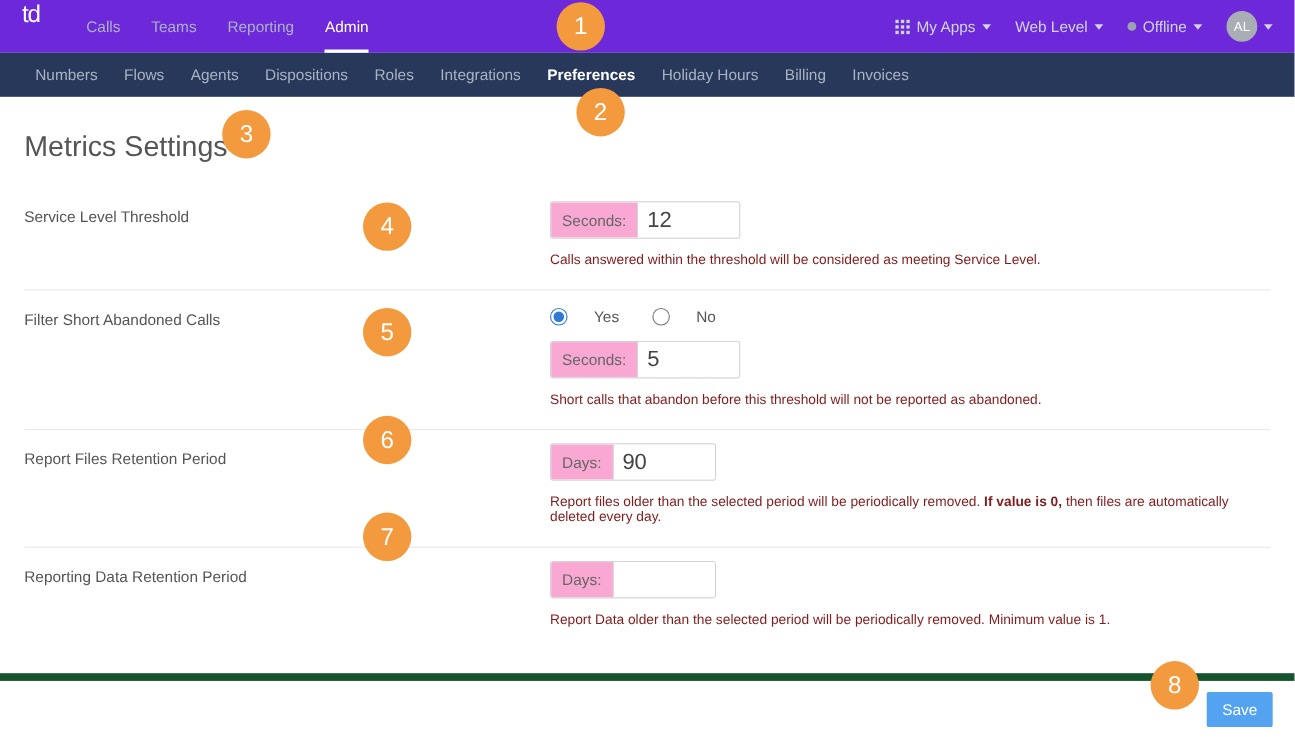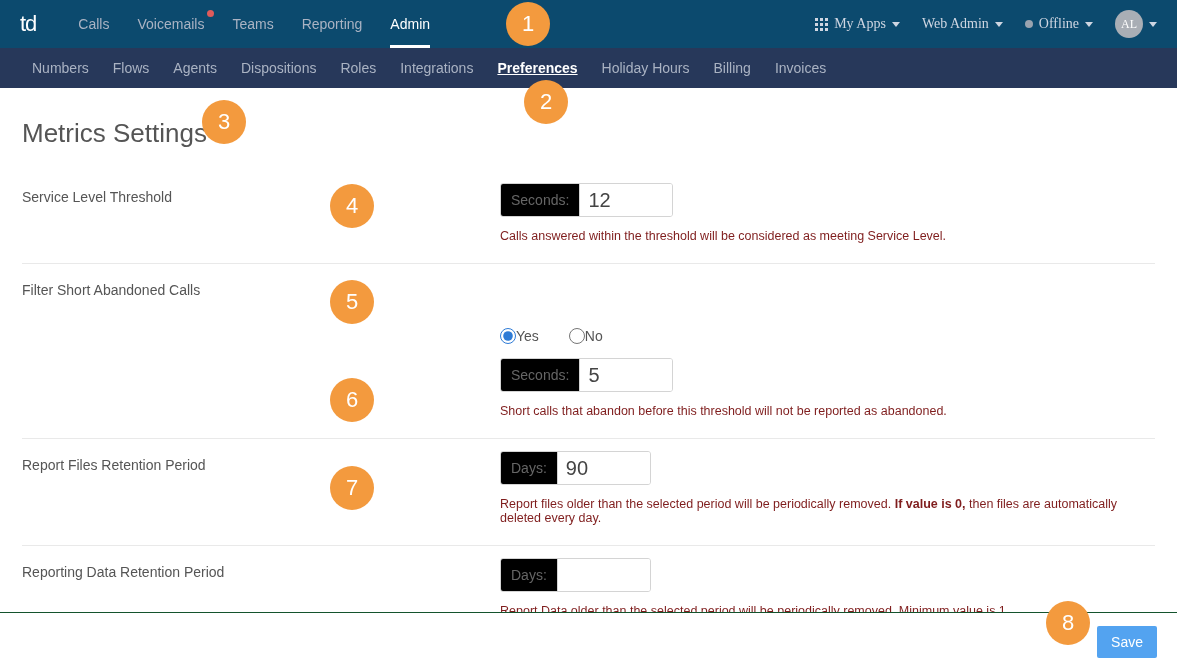--- a/index.html
+++ b/index.html
@@ -9,24 +9,23 @@
     color: #555;
     background: #fff;
     width: 1177px;
     height: 670px;
     position: relative;
     overflow: hidden;
   }
 
   
   .topnav {
-    background: #0c4a6e;
+    background: #6d28d9;
     height: 48px;
     display: flex;
-    align-items: center;
     padding: 0 20px;
     color: #aab3c3;
   }
   .logo {
     color: #fff;
     font-weight: 500;
     font-size: 22px;
     margin-right: 28px;
     letter-spacing: -1px;
   }
@@ -58,21 +57,20 @@
     border-radius: 50%;
     background: #e05b5b;
   }
   .topnav-right {
     margin-left: auto;
     display: flex;
     align-items: center;
     gap: 22px;
     color: #cfd6e2;
     font-size: 14px;
-    font-family: Liberation Serif, serif;
   }
   .topnav-right .dd {
     display: flex;
     align-items: center;
     gap: 6px;
     cursor: pointer;
   }
   .apps-icon {
     display: inline-grid;
     grid-template-columns: repeat(3, 3px);
@@ -110,21 +108,21 @@
     color: #aab3c3;
     font-size: 14px;
   }
   .subnav .sub-item {
     padding: 0 12px;
     height: 40px;
     display: flex; align-items: center;
     cursor: pointer;
     position: relative;
   }
-  .subnav .sub-item.active { color: #fff; font-weight: 600; text-decoration: underline; }
+  .subnav .sub-item.active { color: #fff; font-weight: 600; }
 
   
   .badge-num {
     position: absolute;
     width: 44px; height: 44px;
     border-radius: 50%;
     background: #f39a3e;
     color: #fff;
     font-size: 22px;
     display: flex; align-items: center; justify-content: center;
@@ -154,21 +152,21 @@
   }
   .row-control { flex: 1; }
   .input-group {
     display: inline-flex;
     border: 1px solid #d4d4d4;
     border-radius: 3px;
     overflow: hidden;
     height: 34px;
   }
   .input-addon {
-    background: #000000;
+    background: #f9a8d4;
     color: #666;
     padding: 0 10px;
     display: flex; align-items: center;
     border-right: 1px solid #d4d4d4;
     font-size: 14px;
   }
   .input-group input {
     border: none;
     outline: none;
     padding: 0 8px;
@@ -182,36 +180,35 @@
     margin-top: 12px;
   }
   .radios {
     display: flex;
     gap: 30px;
     align-items: center;
     margin-bottom: 14px;
     margin-top: 4px;
   }
   .radios label {
-    display: flex; align-items: flex-end; gap: 0;
+    display: flex; align-items: flex-end; gap: 24px;
     color: #555; font-size: 14px;
     cursor: pointer;
-    margin-top: 48px;
   }
   input[type=radio] {
     width: 16px; height: 16px;
     accent-color: #2e7bd6;
   }
 
   
   .footer {
     position: absolute;
     left: 0; right: 0; bottom: 0;
     height: 58px;
-    border-top: 1px solid #14532d;
+    border-top: 7px solid #14532d;
     display: flex;
     justify-content: flex-end;
     align-items: center;
     padding: 0 20px;
     background: #fff;
   }
   .save-btn {
     background: #53a3f0;
     color: #fff;
     border: none;
@@ -224,24 +221,20 @@
 </head>
 <body>
 
 <div class="topnav">
   <div class="logo">td</div>
   <div class="topnav-left">
     <div class="nav-item">
         <span>Calls</span>
       </div>
     <div class="nav-item">
-      <span>Voicemails</span>
-      <span class="dot-badge"></span>
-    </div>
-    <div class="nav-item">
         <span>Teams</span>
       </div>
     <div class="nav-item">
         <span>Reporting</span>
       </div>
     <div class="nav-item active">
         <span>Admin</span>
       </div>
   </div>
   <div class="topnav-right">
@@ -254,21 +247,21 @@
           <span></span>
           <span></span>
           <span></span>
           <span></span>
           <span></span>
         </span>
       <span>My Apps</span>
       <span class="chev"></span>
     </div>
     <div class="dd">
-      <span>Web Admin</span>
+      <span>Web Level</span>
       <span class="chev"></span>
     </div>
     <div class="dd">
       <span class="status-dot"></span>
       <span>Offline</span>
       <span class="chev"></span>
     </div>
     <div class="dd">
       <span class="avatar">AL</span>
       <span class="chev"></span>

